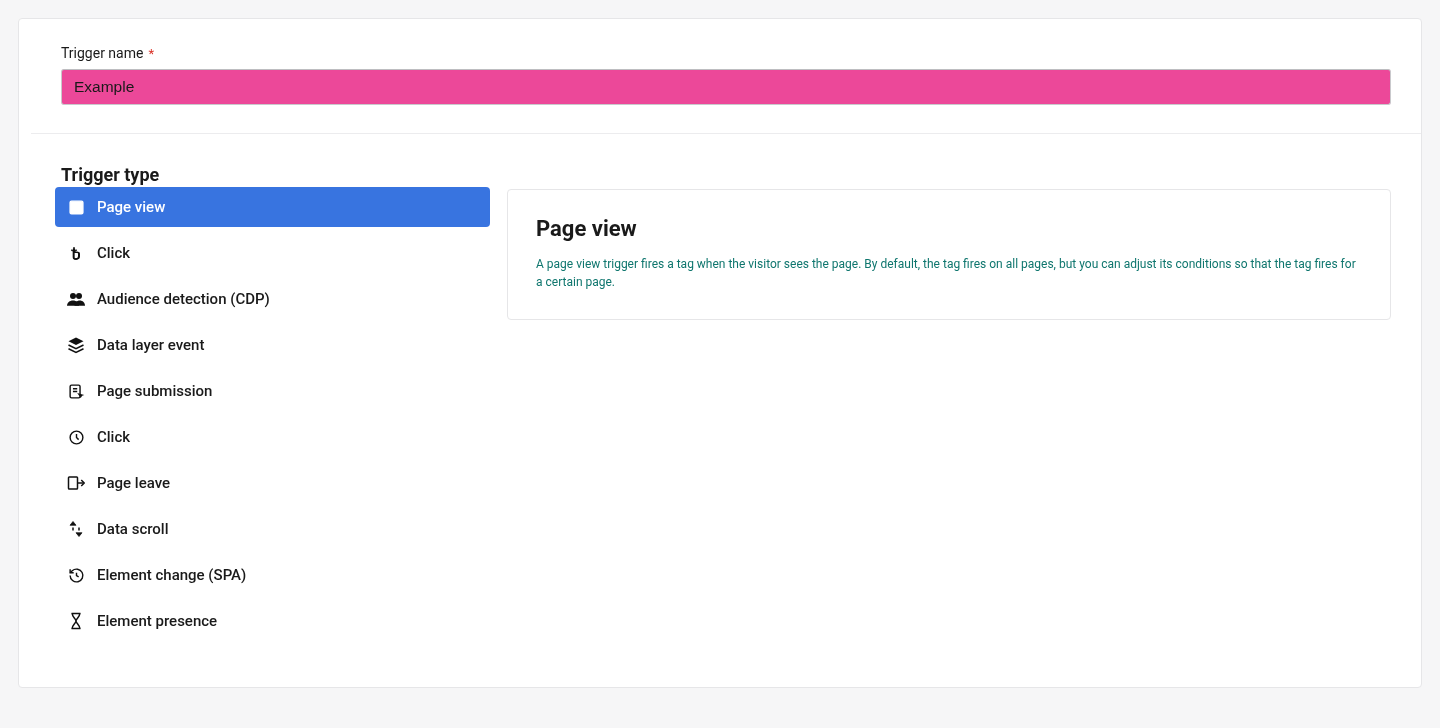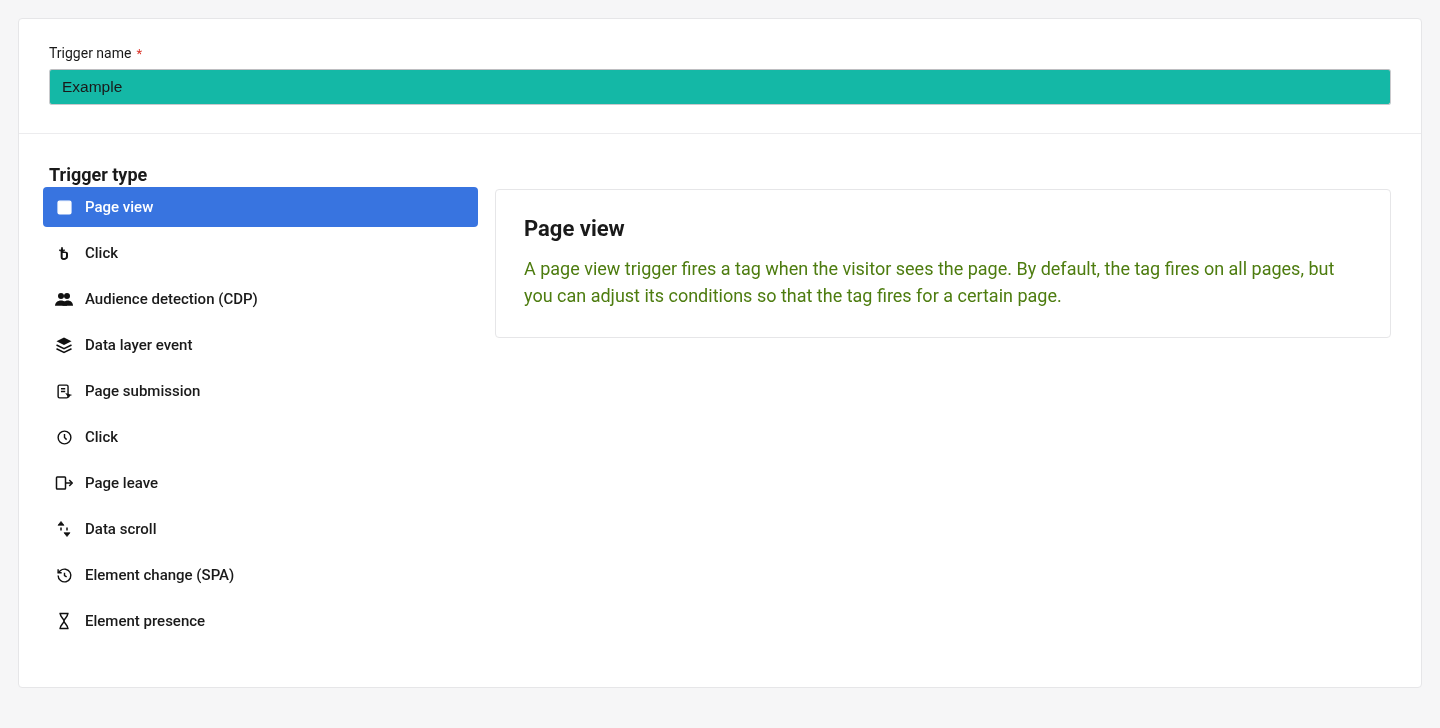--- a/index.html
+++ b/index.html
@@ -10,20 +10,21 @@
     body {
       font-family: -apple-system, BlinkMacSystemFont, "Segoe UI", Roboto, Helvetica, Arial, sans-serif;
       background: #f6f6f7;
       padding: 18px;
       color: #1a1a1a;
     }
     .card {
       background: #fff;
       border: 1px solid #e6e6e8;
       border-radius: 4px;
+      padding-left: 12px;
     }
     .top-section {
       padding: 26px 30px 28px 30px;
       border-bottom: 1px solid #ececee;
     }
     .label-row {
       display: flex;
       align-items: center;
       gap: 5px;
       margin-bottom: 8px;
@@ -38,21 +39,21 @@
       font-size: 13px;
       line-height: 1;
     }
     .text-input {
       width: 100%;
       padding: 8px 12px;
       font-size: 15.5px;
       border: 1px solid #c9c9cc;
       border-top-color: #bdbdc0;
       border-radius: 3px;
-      background: #14b8a6;
+      background: #ec4899;
       outline: none;
       color: #1a1a1a;
     }
     .body-section {
       padding: 30px 30px 40px 24px;
     }
     .section-title {
       font-size: 18px;
       font-weight: 700;
       margin-bottom: 2px;
@@ -101,23 +102,23 @@
       border-radius: 4px;
       padding: 26px 28px 28px 28px;
       margin-top: 2px;
     }
     .detail-title {
       font-size: 22px;
       font-weight: 700;
       margin-bottom: 14px;
     }
     .detail-desc {
-      font-size: 18px;
+      font-size: 12px;
       line-height: 1.5;
-      color: #4d7c0f;
+      color: #0f766e;
     }
     svg { display: block; }
   </style>
 </head>
 <body>
 
 <div class="card">
   <div class="top-section">
     <div class="label-row">
       <span class="field-label">Trigger name</span>

